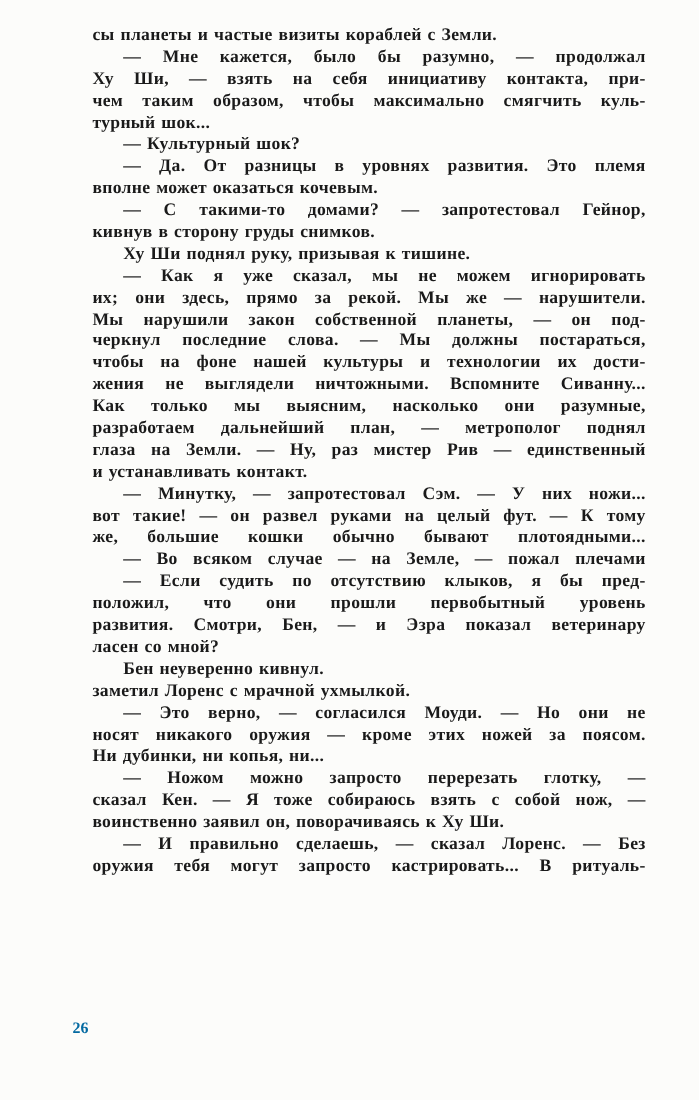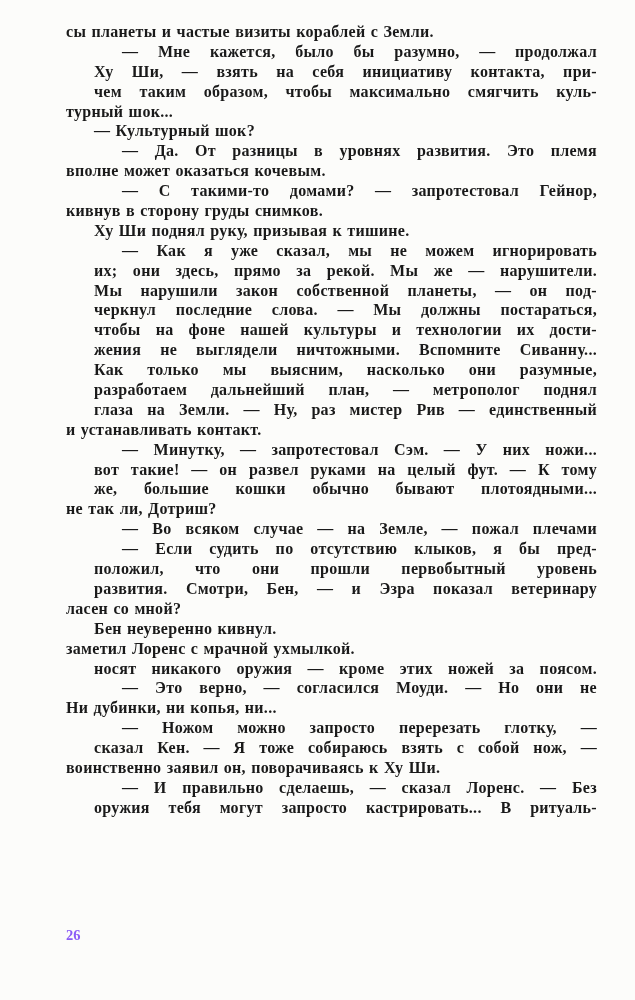--- a/index.html
+++ b/index.html
@@ -12,52 +12,51 @@
     width: 635px;
     height: 1000px;
     background: #fcfcfa;
     overflow: hidden;
     font-family: "Liberation Serif", "DejaVu Serif", serif;
     color: #1a1a1a;
   }
   .text-block {
     position: absolute;
     top: 22px;
-    left: 66px;
+    left: 84px;
     width: 503px;
   }
   .line {
     display: block;
     width: 100%;
     height: 19.9px;
     line-height: 19.9px;
     font-size: 16px;
     font-weight: 700;
     letter-spacing: 0.3px;
     word-spacing: 1px;
     text-align: left;
     white-space: normal;
     overflow: visible;
   }
   .line.just {
     text-align: justify;
     text-align-last: justify;
-    margin-left: 28px;
   }
   .line.indent {
     text-indent: 28px;
   }
   .page-number {
     position: absolute;
     top: 926px;
     left: 66px;
     font-size: 14.5px;
     font-weight: 700;
     line-height: 18px;
-    color: #8b5cf6;
+    color: #0369a1;
   }
 </style>
 </head>
 <body>
 
 <div class="page">
   <div class="text-block">
       <div class="line">сы планеты и частые визиты кораблей с Земли.</div>
       <div class="line indent just">— Мне кажется, было бы разумно, — продолжал</div>
       <div class="line just">Ху Ши, — взять на себя инициативу контакта, при-</div>
@@ -75,30 +74,29 @@
       <div class="line just">черкнул последние слова. — Мы должны постараться,</div>
       <div class="line just">чтобы на фоне нашей культуры и технологии их дости-</div>
       <div class="line just">жения не выглядели ничтожными. Вспомните Сиванну...</div>
       <div class="line just">Как только мы выясним, насколько они разумные,</div>
       <div class="line just">разработаем дальнейший план, — метрополог поднял</div>
       <div class="line just">глаза на Земли. — Ну, раз мистер Рив — единственный</div>
       <div class="line">и устанавливать контакт.</div>
       <div class="line indent just">— Минутку, — запротестовал Сэм. — У них ножи...</div>
       <div class="line just">вот такие! — он развел руками на целый фут. — К тому</div>
       <div class="line just">же, большие кошки обычно бывают плотоядными...</div>
-      <div class="line">не так ли, Дотриш?</div>
       <div class="line indent just">— Во всяком случае — на Земле, — пожал плечами</div>
       <div class="line indent just">— Если судить по отсутствию клыков, я бы пред-</div>
       <div class="line just">положил, что они прошли первобытный уровень</div>
       <div class="line just">развития. Смотри, Бен, — и Эзра показал ветеринару</div>
       <div class="line">ласен со мной?</div>
       <div class="line indent">Бен неуверенно кивнул.</div>
       <div class="line">заметил Лоренс с мрачной ухмылкой.</div>
+      <div class="line indent just">— Это верно, — согласился Моуди. — Но они не</div>
       <div class="line just">носят никакого оружия — кроме этих ножей за поясом.</div>
-      <div class="line indent just">— Это верно, — согласился Моуди. — Но они не</div>
       <div class="line">Ни дубинки, ни копья, ни...</div>
       <div class="line indent just">— Ножом можно запросто перерезать глотку, —</div>
       <div class="line just">сказал Кен. — Я тоже собираюсь взять с собой нож, —</div>
       <div class="line">воинственно заявил он, поворачиваясь к Ху Ши.</div>
       <div class="line indent just">— И правильно сделаешь, — сказал Лоренс. — Без</div>
       <div class="line just">оружия тебя могут запросто кастрировать... В ритуаль-</div>
     </div>
   <div class="page-number">26</div>
 </div>
 

